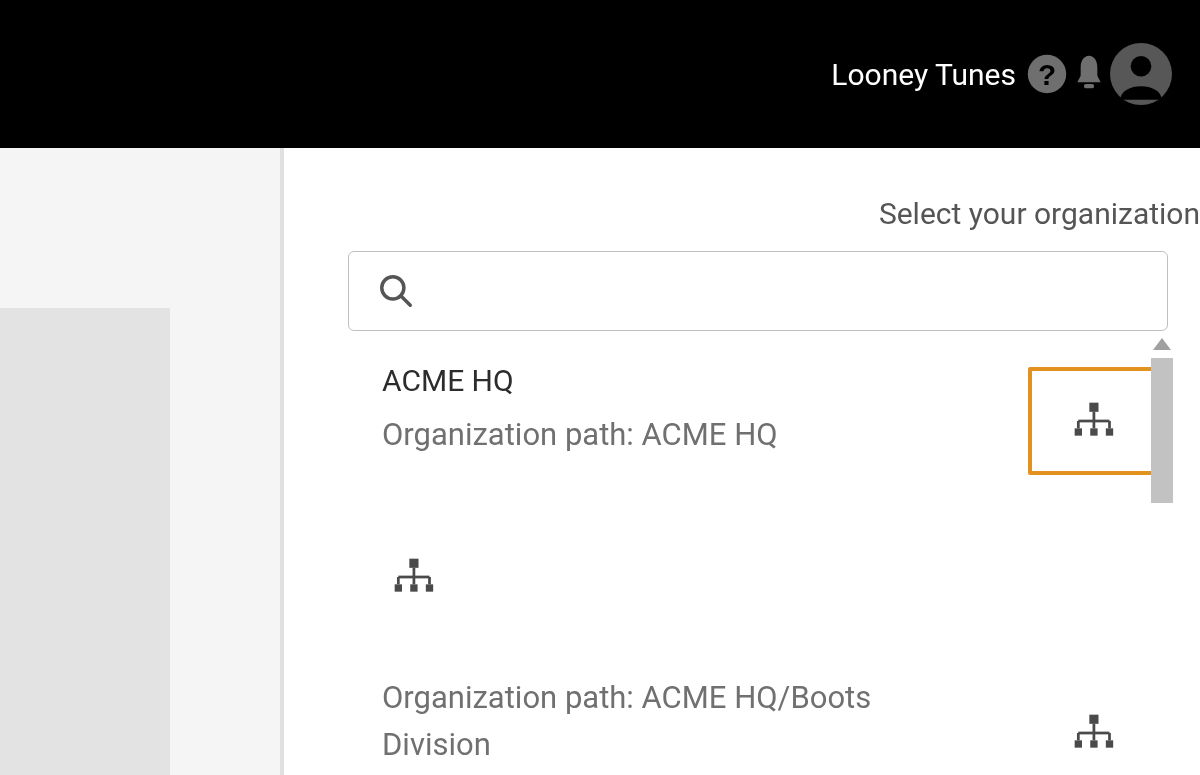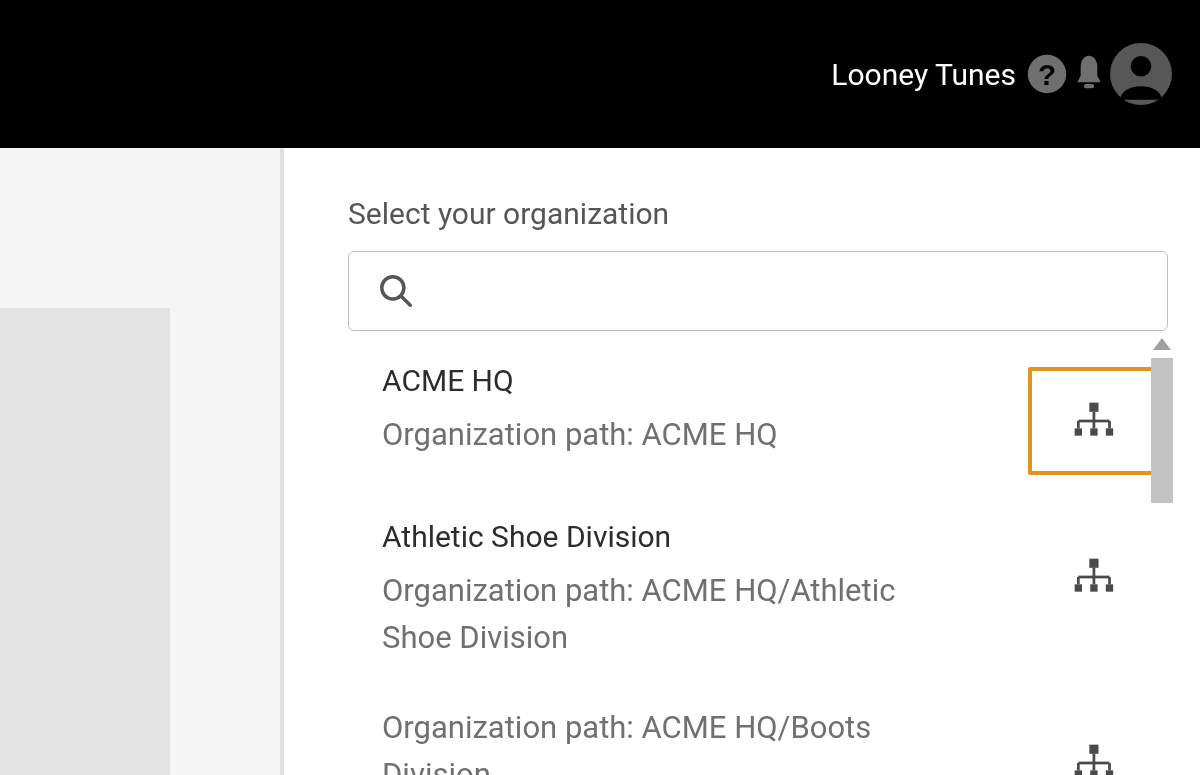--- a/index.html
+++ b/index.html
@@ -58,20 +58,21 @@
       background: #fff;
       padding-top: 48px;
       padding-left: 64px;
       position: relative;
     }
     .page-title {
       font-size: 30px;
       color: #555;
       font-weight: 400;
       margin-bottom: 20px;
+      text-align: right;
     }
     .search-wrap {
       width: 820px;
       height: 80px;
       border: 1px solid #bfbfbf;
       border-radius: 6px;
       display: flex;
       align-items: center;
       padding-left: 28px;
       background: #fff;
@@ -216,24 +217,20 @@
                   <rect x="2" y="16" width="4" height="4" fill="#4a4a4a"></rect>
                   <rect x="10.5" y="16" width="4" height="4" fill="#4a4a4a"></rect>
                   <rect x="19" y="16" width="4" height="4" fill="#4a4a4a"></rect>
                 </svg>
             </span>
           </div>
         </div>
       </div>
 
       <div class="org-item">
-        <div class="org-text">
-          <div class="org-name">Athletic Shoe Division</div>
-          <div class="org-path">Organization path: ACME HQ/Athletic Shoe Division</div>
-        </div>
         <div class="hierarchy-col">
           <div class="hierarchy-btn">
             <span class="hierarchy-icon">
               <svg width="44" height="44" viewBox="0 0 24 24">
                   <rect x="10" y="2" width="5" height="5" fill="#4a4a4a"></rect>
                   <line x1="12.5" y1="7" x2="12.5" y2="12" stroke="#4a4a4a" stroke-width="1.5"></line>
                   <line x1="4" y1="12" x2="21" y2="12" stroke="#4a4a4a" stroke-width="1.5"></line>
                   <line x1="4" y1="12" x2="4" y2="16" stroke="#4a4a4a" stroke-width="1.5"></line>
                   <line x1="12.5" y1="12" x2="12.5" y2="16" stroke="#4a4a4a" stroke-width="1.5"></line>
                   <line x1="21" y1="12" x2="21" y2="16" stroke="#4a4a4a" stroke-width="1.5"></line>

